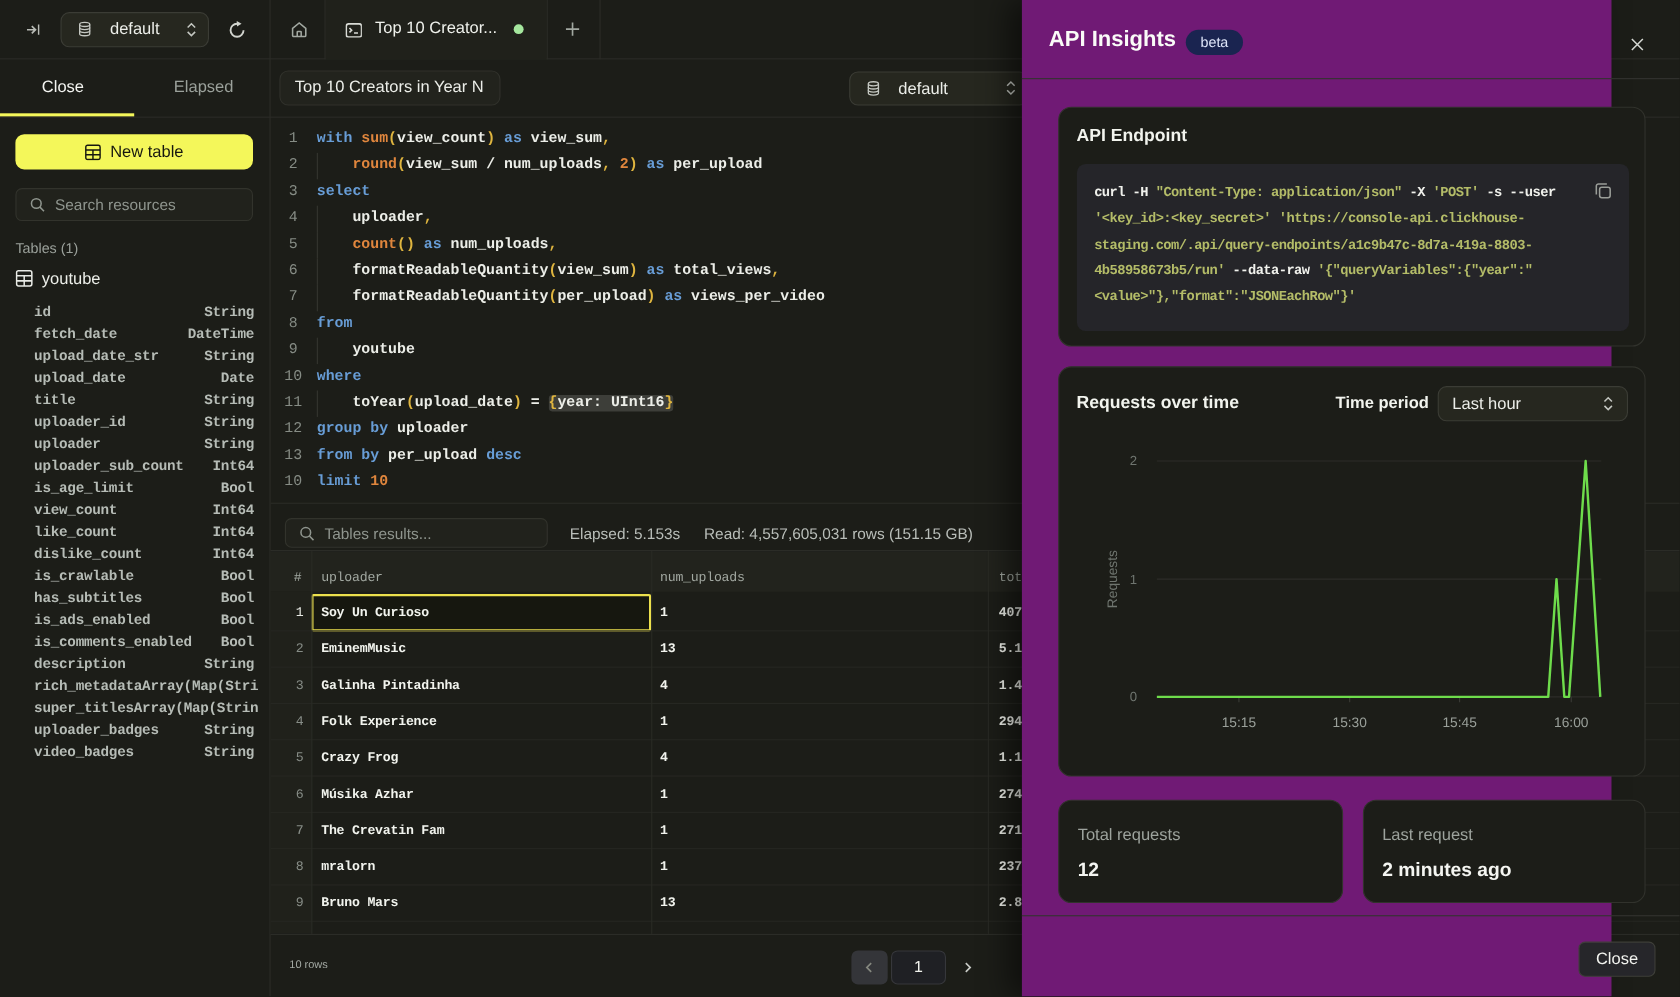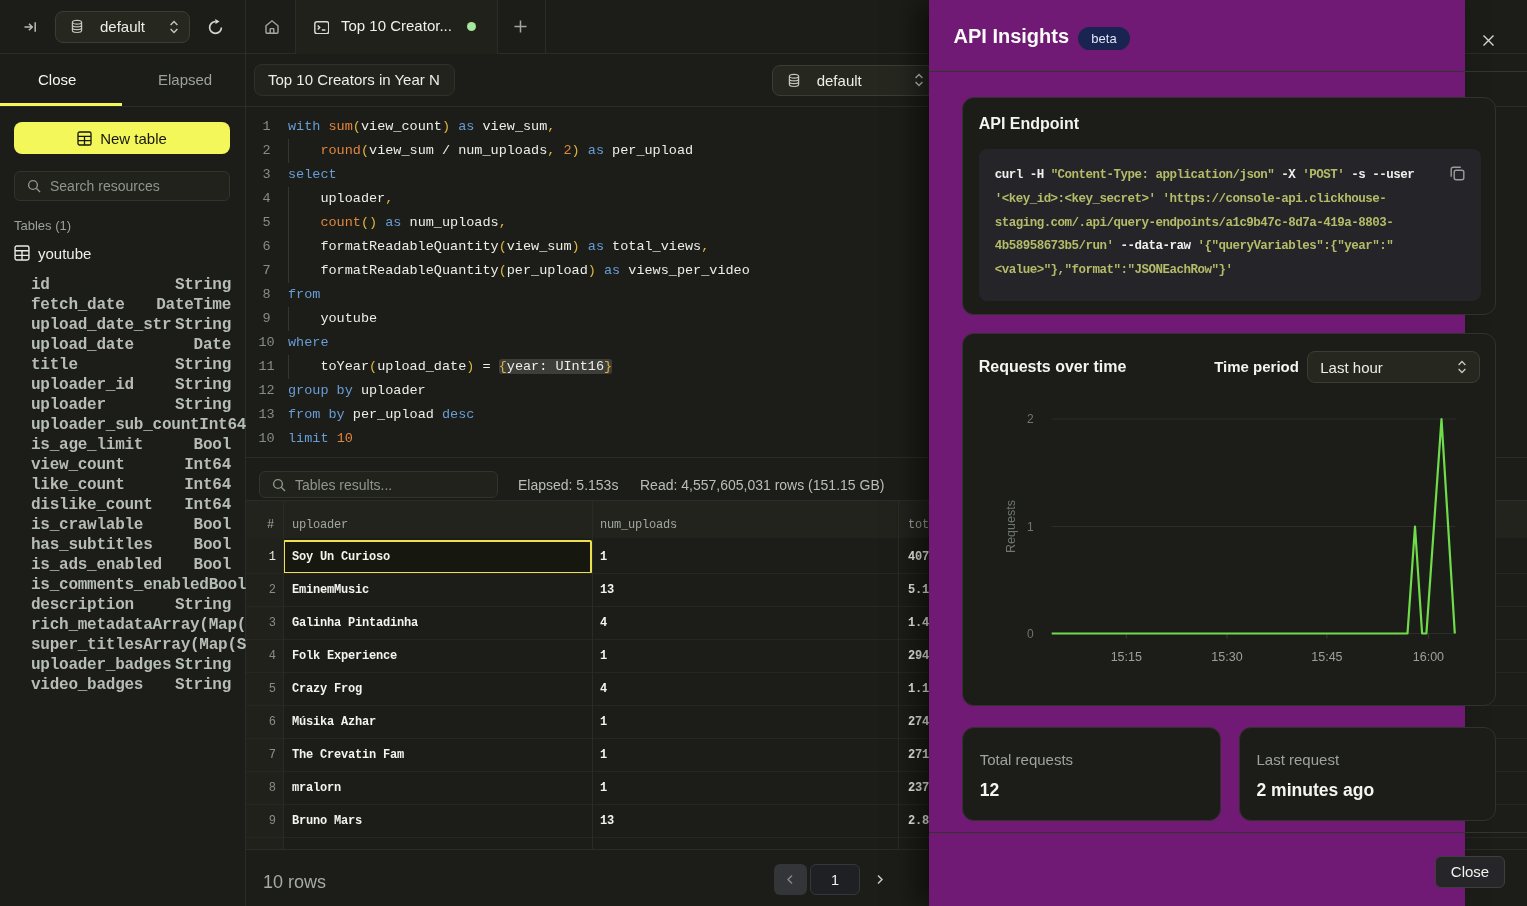--- a/index.html
+++ b/index.html
@@ -12,24 +12,24 @@
 #vdiv-side{left:245px;top:0;width:1px;height:906px;background:#2b2c27;}
 .sel{background:#26271f;border:1px solid #3b3c35;border-radius:8px;display:flex;align-items:center;color:#eceee9;font-size:15px;}
 
 .tabname{font-size:15px;}
 #yellow-underline{left:0;top:103px;width:122px;height:3px;background:#f4f75a;}
 #hdiv-tabs{left:0;top:106px;width:1527px;height:1px;background:#2b2c27;}
 #newtable{left:14px;top:122px;width:216px;height:32px;background:#f4f75a;border-radius:8px;display:flex;align-items:center;justify-content:center;gap:8px;color:#16170f;font-size:15px;}
 #searchres, #searchresources{background:#21221c;border:1px solid #32332c;border-radius:6px;display:flex;align-items:center;color:#8f958e;font-size:14px;gap:9px;}
 #searchresources{left:14px;top:171px;width:216px;height:30px;padding-left:12px;}
 .collabel{font-size:13px;color:#9ba19b;}
-.colrow{position:absolute;left:31px;width:200px;height:20px;font-size:16px;color:#b6bcb6;font-weight:bold;letter-spacing:-0.25px;display:flex;justify-content:space-between;font-family:"Liberation Mono",monospace;}
+.colrow{position:absolute;left:31px;width:200px;height:20px;font-size:13px;color:#b6bcb6;font-weight:bold;letter-spacing:-0.25px;display:flex;justify-content:space-between;font-family:"Liberation Mono",monospace;}
 
 .lnum{position:absolute;width:43px;text-align:center;font-size:13.5px;color:#868c85;font-family:"Liberation Mono",monospace;line-height:24px;}
-.cline{position:absolute;left:288px;font-size:13.5px;line-height:24px;white-space:pre;color:#eceee8;font-family:"Liberation Mono",monospace;font-weight:normal;}
+.cline{position:absolute;left:288px;font-size:13.5px;line-height:24px;white-space:pre;color:#eceee8;font-family:"Liberation Mono",monospace;font-weight:bold;}
 .k{color:#689dd6;}
 .f{color:#e0863d;}
 .p{color:#dfb53f;}
 .n{color:#e0863d;}
 .pill{background:#3d3e39;border-radius:3px;}
 .guide{position:absolute;left:287.5px;width:1px;background:#35362f;}
 
 #hdiv-results{left:246px;top:457px;width:1281px;height:1px;background:#2b2c27;}
 #hdiv-tabletop{left:246px;top:500px;width:1281px;height:1px;background:#2b2c27;}
 .thead{position:absolute;top:501px;height:37px;background:#22231d;}
@@ -319,21 +319,21 @@
     <div class="cell" style="left:908px;top:814px;">2.82 billion</div>
   </div>
 <div class="abs cdiv" style="left:283px;"></div>
 <div class="abs cdiv" style="left:592px;"></div>
 <div class="abs cdiv" style="left:898px;"></div>
 <div class="abs hcell" style="left:267px;top:518px;">#</div>
 <div class="abs hcell" style="left:292px;top:518px;">uploader</div>
 <div class="abs hcell" style="left:600px;top:518px;">num_uploads</div>
 <div class="abs hcell" style="left:908px;top:518px;">total_views</div>
 <div class="abs" id="hdiv-foot"></div>
-<div class="abs" style="left:263px;top:872px;font-size:18px;color:#a4aaa4;">10 rows</div>
+<div class="abs" style="left:263px;top:872px;font-size:10px;color:#a4aaa4;">10 rows</div>
 <div class="abs" style="left:774px;top:864px;width:33px;height:31px;background:#343539;border-radius:6px;"></div>
 <svg class="abs" style="left:786px;top:874px;" width="8" height="11" viewBox="0 0 8 11" fill="none" stroke="#85887f" stroke-width="1.5">
     <path d="M6 1.5 2 5.5l4 4"></path>
   </svg>
 <div class="abs" style="left:810px;top:864px;width:50px;height:31px;background:#1f2024;border:1px solid #36373b;border-radius:6px;text-align:center;line-height:30px;font-size:14.5px;color:#f0f1ec;">1</div>
 <svg class="abs" style="left:876px;top:874px;" width="8" height="11" viewBox="0 0 8 11" fill="none" stroke="#c7cac5" stroke-width="1.5">
     <path d="M2 1.5l4 4-4 4"></path>
   </svg>
 
 <div class="abs" id="panel">

